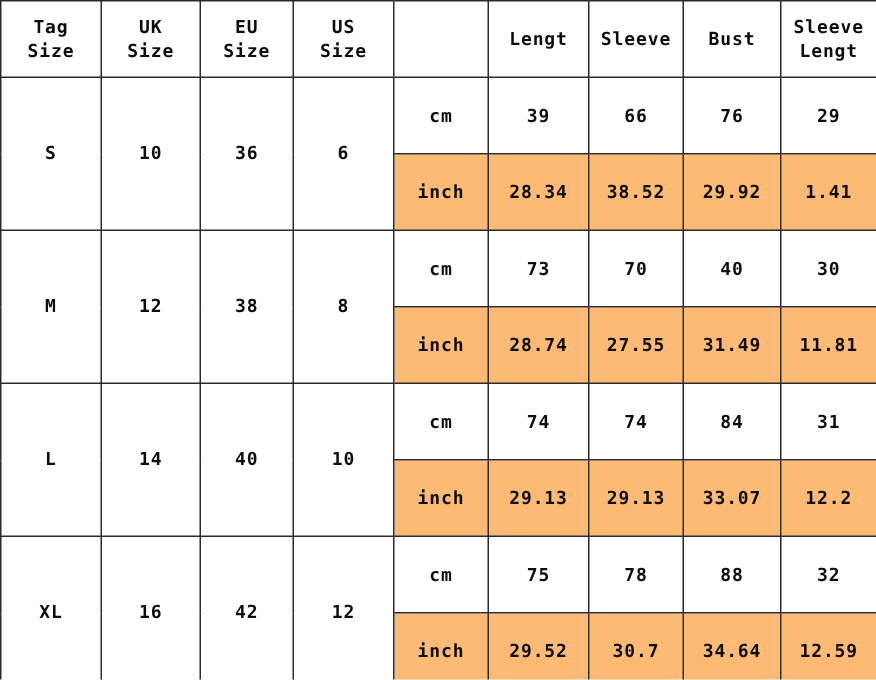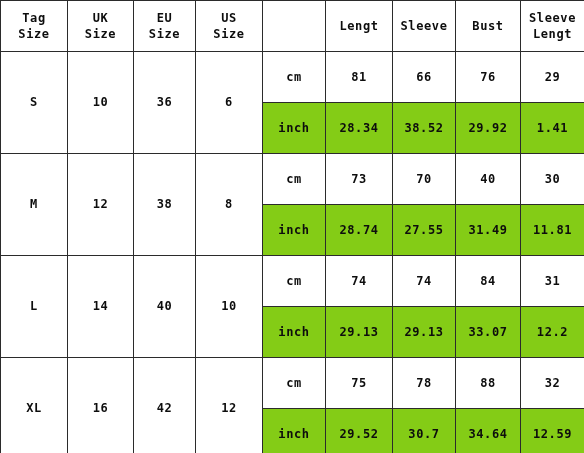--- a/index.html
+++ b/index.html
@@ -55,21 +55,21 @@
     height: 100px;
     font-size: 13px;
   }
 
   .unit-cell,
   .val-cell {
     height: 50px;
   }
 
   .row-inch td {
-    background: #84cc16;
+    background: #fdba74;
   }
 
   
   .sep-left {
     border-left: 2px solid #1a1a1a;
     margin-top: 28px;
   }
 
   .blank-head {
     background: #ffffff;
@@ -118,21 +118,21 @@
         <span class="line">Lengt</span>
       </td>
     </tr>
 
     <tr>
       <td class="size-cell" rowspan="2">S</td>
       <td class="size-cell" rowspan="2">10</td>
       <td class="size-cell" rowspan="2">36</td>
       <td class="size-cell" rowspan="2">6</td>
       <td class="unit-cell">cm</td>
-      <td class="val-cell">81</td>
+      <td class="val-cell">39</td>
       <td class="val-cell">66</td>
       <td class="val-cell">76</td>
       <td class="val-cell sep-left">29</td>
     </tr>
     <tr class="row-inch">
       <td class="unit-cell">inch</td>
       <td class="val-cell">28.34</td>
       <td class="val-cell">38.52</td>
       <td class="val-cell">29.92</td>
       <td class="val-cell sep-left">1.41</td>

